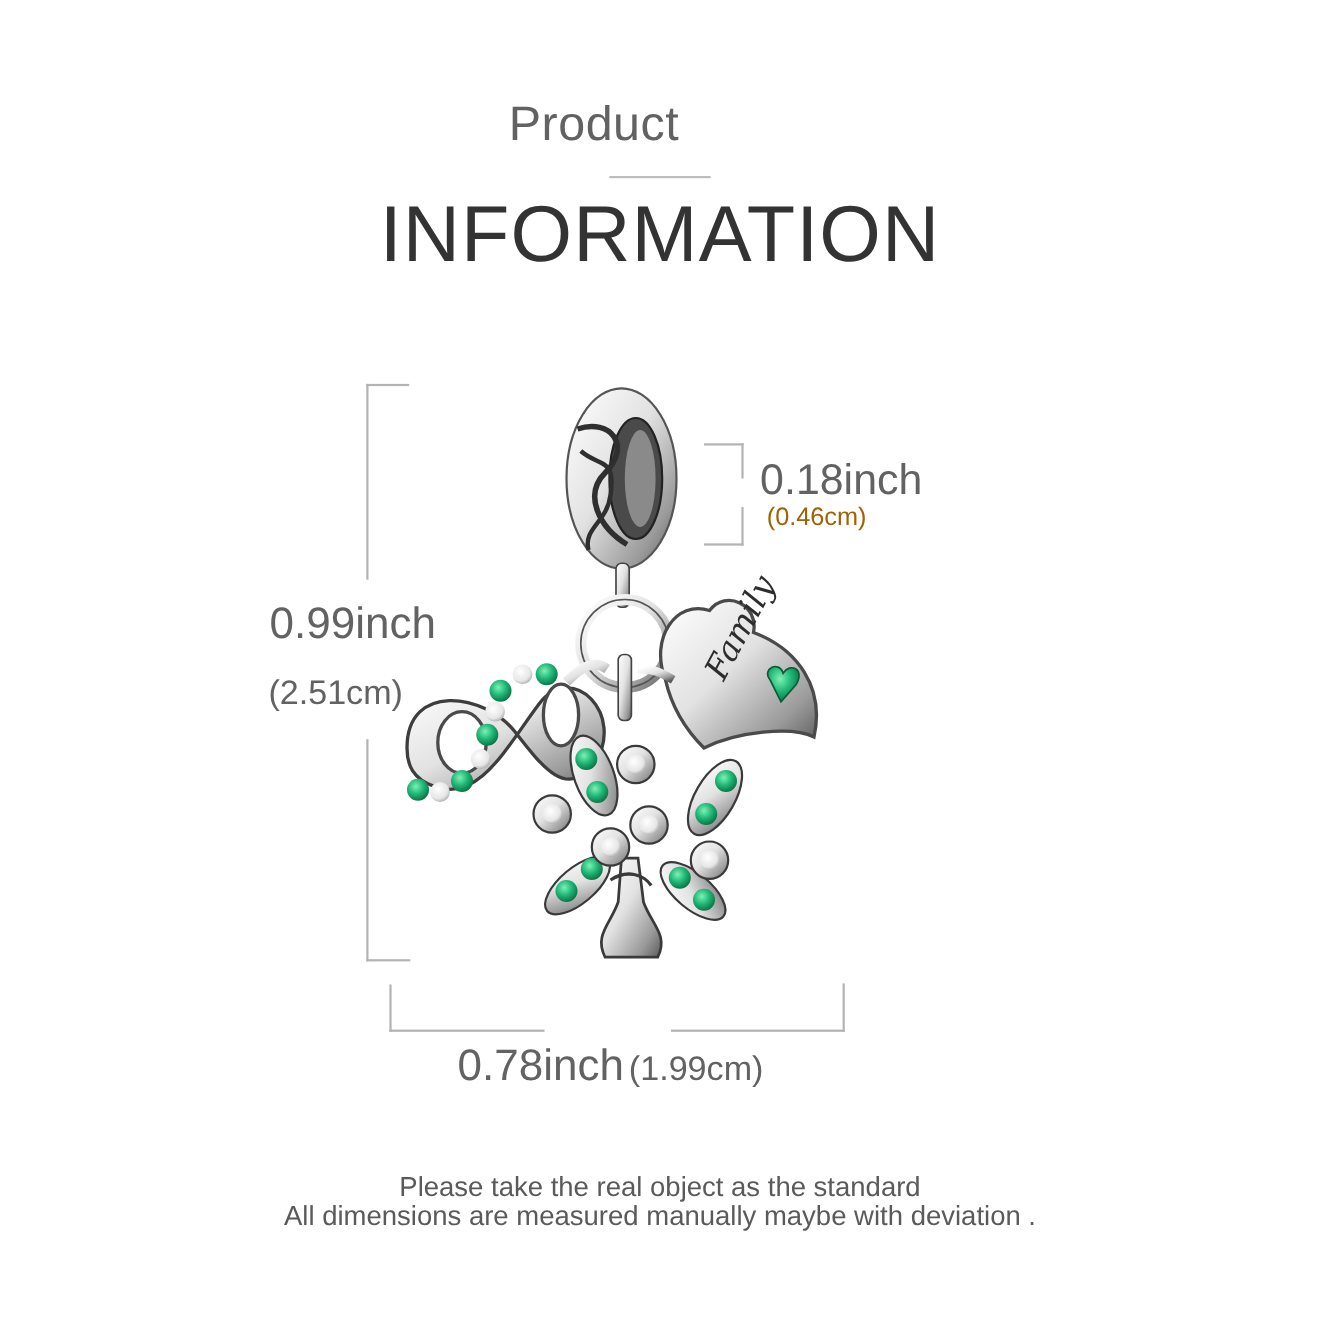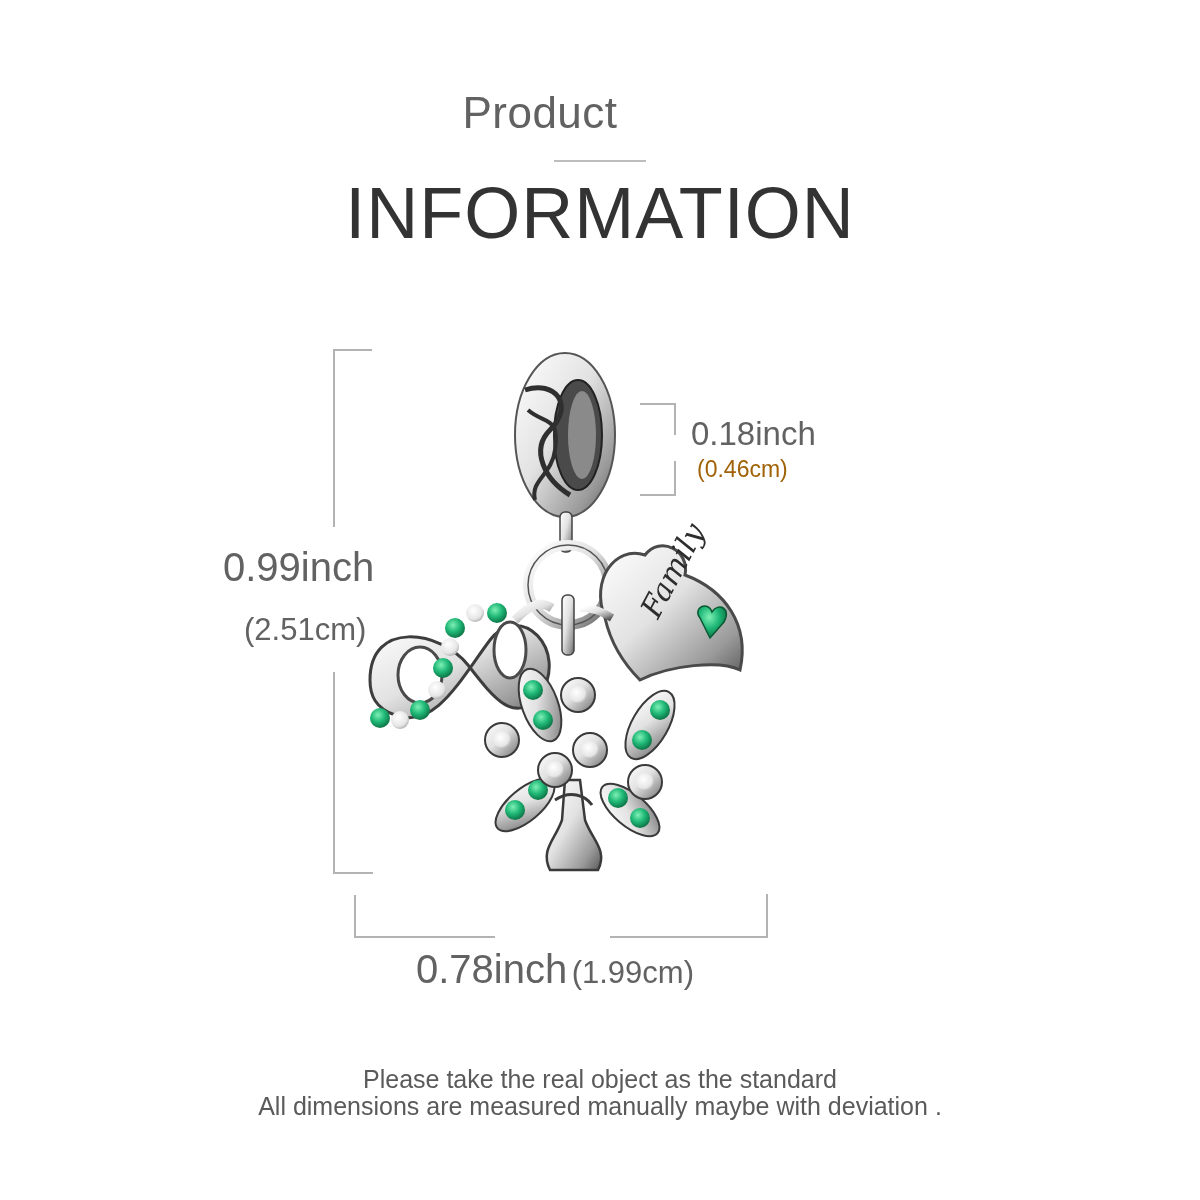--- a/index.html
+++ b/index.html
@@ -8,39 +8,39 @@
   .abs { position: absolute; }
   .line { position: absolute; background: #b3b3b3; }
   .title-small { position: absolute; left: 0; width: 1080px; top: 88px; text-align: center;
                  font-size: 44px; color: #626262; letter-spacing: 0.5px; }
   .sep { position: absolute; left: 554px; top: 160px; width: 92px; height: 2px; background: #bdbdbd; }
   .title-big { position: absolute; left: 0; width: 1200px; top: 172px; text-align: center;
                font-size: 72px; color: #333333; letter-spacing: 1px; }
   .dim-main { font-size: 40px; color: #626262; white-space: nowrap; }
   .dim-sub { font-size: 31px; color: #626262; white-space: nowrap; }
   .dim-sub-s { font-size: 23px; color: #a16207; white-space: nowrap; }
-  .dim-main-s { font-size: 33px; color: #626262; white-space: nowrap; }
+  .dim-main-s { font-size: 39px; color: #626262; white-space: nowrap; }
   .disclaimer { position: absolute; left: 0; width: 1200px; top: 1066px; text-align: center;
                 font-size: 25px; line-height: 27px; color: #5a5a5a; }
   .charm { position: absolute; left: 340px; top: 350px; width: 450px; height: 540px; }
 </style>
 </head>
 <body>
 
 <div class="title-small">Product</div>
 <div class="sep"></div>
 <div class="title-big">INFORMATION</div>
 
 <div>
   <div class="line" style="left:333px; top:349px; width:2px; height:178px;"></div>
   <div class="line" style="left:333px; top:349px; width:39px; height:2px;"></div>
   <div class="line" style="left:333px; top:672px; width:2px; height:202px;"></div>
   <div class="line" style="left:333px; top:872px; width:40px; height:2px;"></div>
 </div>
-<div class="abs dim-main" style="left:223px; top:545px;">0.99inch</div>
+<div class="abs dim-main" style="left:245px; top:545px;">0.99inch</div>
 <div class="abs dim-sub" style="left:244px; top:592px;margin-top:20px;">(2.51cm)</div>
 
 <div>
   <div class="line" style="left:640px; top:403px; width:36px; height:2px;"></div>
   <div class="line" style="left:674px; top:403px; width:2px; height:32px;"></div>
   <div class="line" style="left:674px; top:461px; width:2px; height:35px;"></div>
   <div class="line" style="left:640px; top:494px; width:36px; height:2px;"></div>
 </div>
 <div class="abs dim-main-s" style="left:691px; top:415px;">0.18inch</div>
 <div class="abs dim-sub-s" style="left:697px; top:456px;">(0.46cm)</div>

